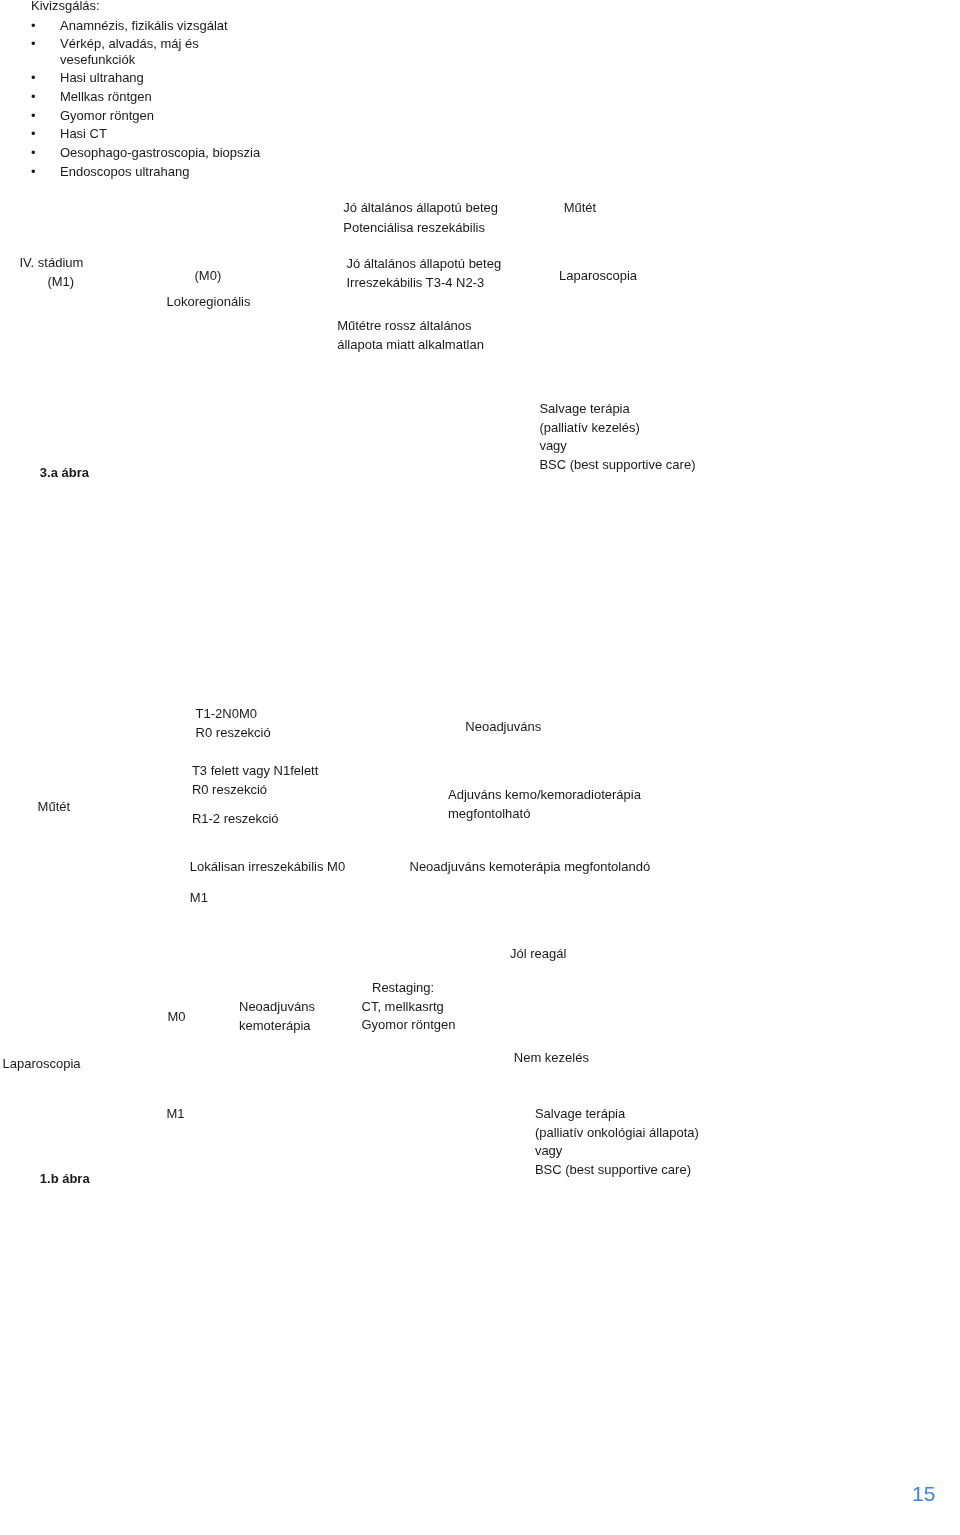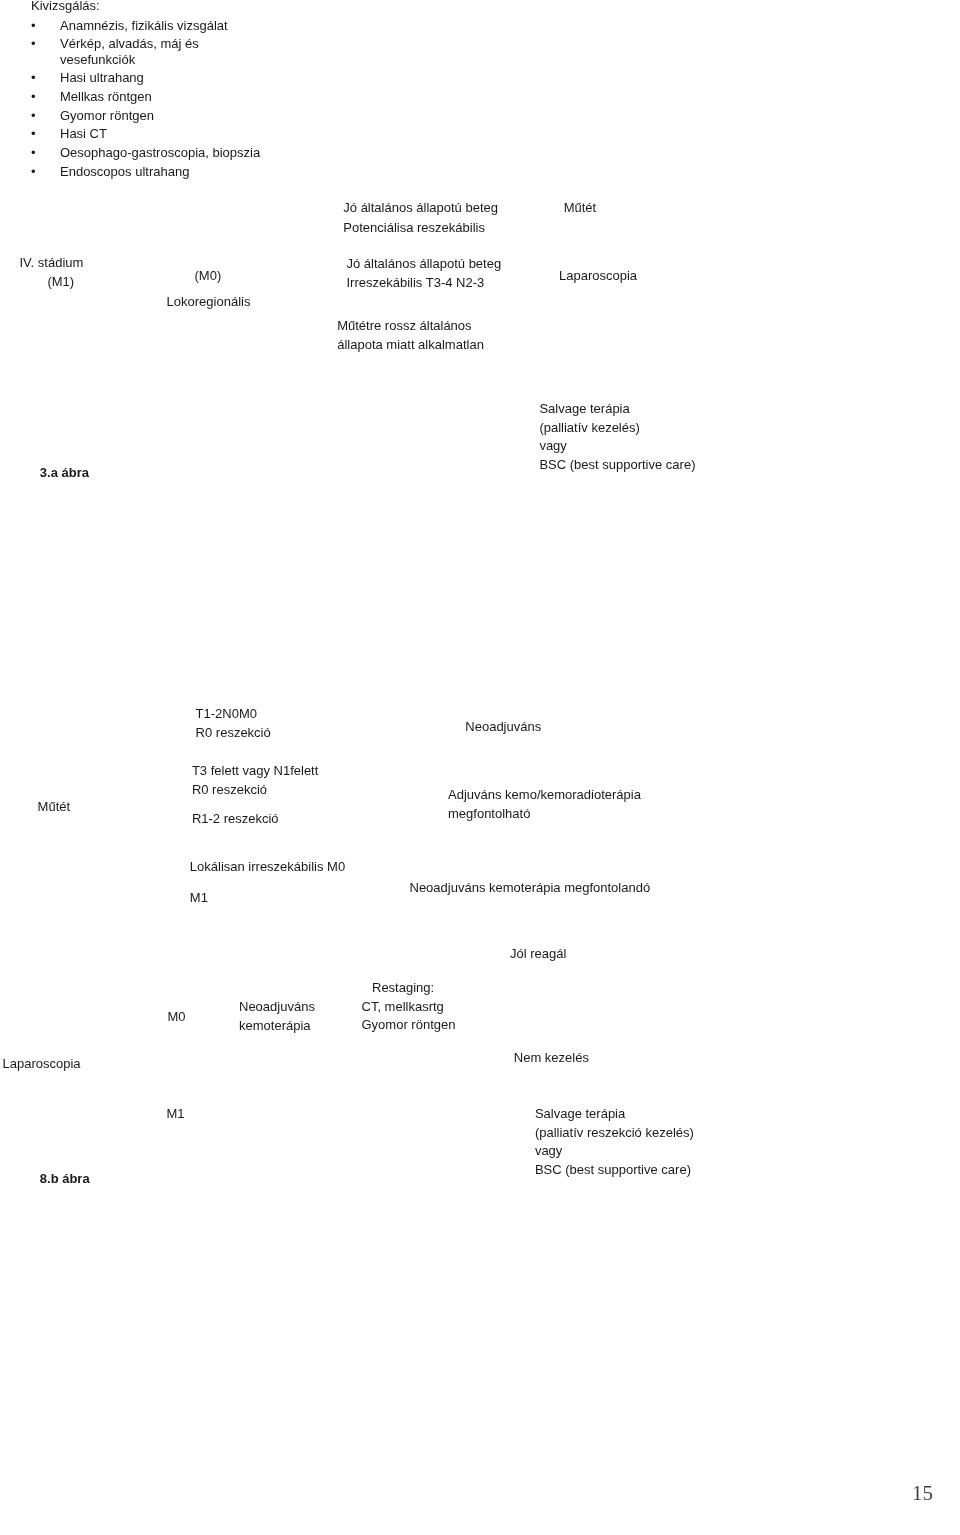--- a/index.html
+++ b/index.html
@@ -7,22 +7,22 @@
   body{
     width:960px;height:1535px;background:#ffffff;position:relative;overflow:hidden;
     font-family:"Liberation Sans", sans-serif;color:#1a1a1a;
   }
   .page{position:absolute;left:0;top:0;width:960px;height:1535px;background:#ffffff;}
   .t{position:absolute;white-space:pre;font-family:"Liberation Sans",sans-serif;
      font-size:13px;line-height:13px;color:#1a1a1a;}
   .b{font-weight:bold;}
   .bul{position:absolute;white-space:pre;font-family:"Liberation Sans",sans-serif;
      font-size:13px;line-height:13px;color:#1a1a1a;}
-  .pageno{position:absolute;white-space:pre;font-family:Liberation Serif, serif;
-     font-size:21px;line-height:21px;color:#404040;}
+  .pageno{position:absolute;white-space:pre;font-family:Liberation Sans, sans-serif;
+     font-size:21px;line-height:21px;color:#3b82f6;}
 </style>
 </head>
 <body>
 
 <div class="page">
 
   <div class="t" style="left:31px;top:-0.8px;">Kivizsgálás:</div>
   <div class="bul" style="left:31px;top:18.7px;">•</div>
   <div class="t" style="left:60px;top:18.7px;">Anamnézis, fizikális vizsgálat</div>
   <div class="bul" style="left:31px;top:37.4px;">•</div>
@@ -62,31 +62,31 @@
   <div class="t" style="left:37.6px;top:800.0px;">Műtét</div>
   <div class="t" style="left:195.6px;top:707.0px;">T1-2N0M0</div>
   <div class="t" style="left:195.6px;top:725.5px;">R0 reszekció</div>
   <div class="t" style="left:191.9px;top:764.0px;">T3 felett vagy N1felett</div>
   <div class="t" style="left:191.9px;top:782.5px;">R0 reszekció</div>
   <div class="t" style="left:191.9px;top:812.0px;">R1-2 reszekció</div>
   <div class="t" style="left:465.3px;top:719.6px;">Neoadjuváns</div>
   <div class="t" style="left:448.0px;top:788.0px;">Adjuváns kemo/kemoradioterápia</div>
   <div class="t" style="left:448.0px;top:806.5px;">megfontolható</div>
   <div class="t" style="left:189.8px;top:860.0px;">Lokálisan irreszekábilis M0</div>
-  <div class="t" style="left:409.5px;top:860.0px;margin-top:21px;">Neoadjuváns kemoterápia megfontolandó</div>
+  <div class="t" style="left:409.5px;top:860.0px;">Neoadjuváns kemoterápia megfontolandó</div>
   <div class="t" style="left:189.8px;top:890.5px;">M1</div>
   <div class="t" style="left:2.5px;top:1057.0px;">Laparoscopia</div>
   <div class="t" style="left:167.5px;top:1009.5px;">M0</div>
   <div class="t" style="left:239.0px;top:1000.0px;">Neoadjuváns</div>
   <div class="t" style="left:239.0px;top:1018.5px;">kemoterápia</div>
   <div class="t" style="left:372px;top:981.0px;">Restaging:</div>
   <div class="t" style="left:361.5px;top:999.5px;">CT, mellkasrtg</div>
   <div class="t" style="left:361.5px;top:1018.0px;">Gyomor röntgen</div>
   <div class="t" style="left:510.0px;top:947.0px;">Jól reagál</div>
   <div class="t" style="left:513.8px;top:1050.5px;">Nem kezelés</div>
   <div class="t" style="left:166.5px;top:1107.0px;">M1</div>
   <div class="t" style="left:534.9px;top:1107.0px;">Salvage terápia</div>
-  <div class="t" style="left:534.9px;top:1125.5px;">(palliatív reszekció kezelés)</div>
+  <div class="t" style="left:534.9px;top:1125.5px;">(palliatív onkológiai állapota)</div>
   <div class="t" style="left:534.9px;top:1144.0px;">vagy</div>
   <div class="t" style="left:534.9px;top:1162.5px;">BSC (best supportive care)</div>
-  <div class="t b" style="left:39.8px;top:1172.0px;">8.b ábra</div>
+  <div class="t b" style="left:39.8px;top:1172.0px;">1.b ábra</div>
   <div class="pageno" style="left:912px;top:1483px;">15</div>
 </div>
 
 </body></html>

